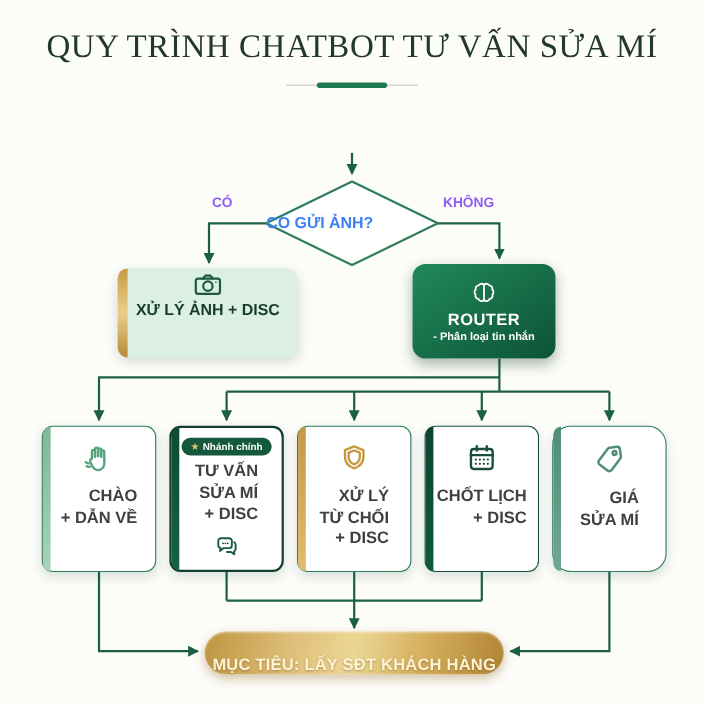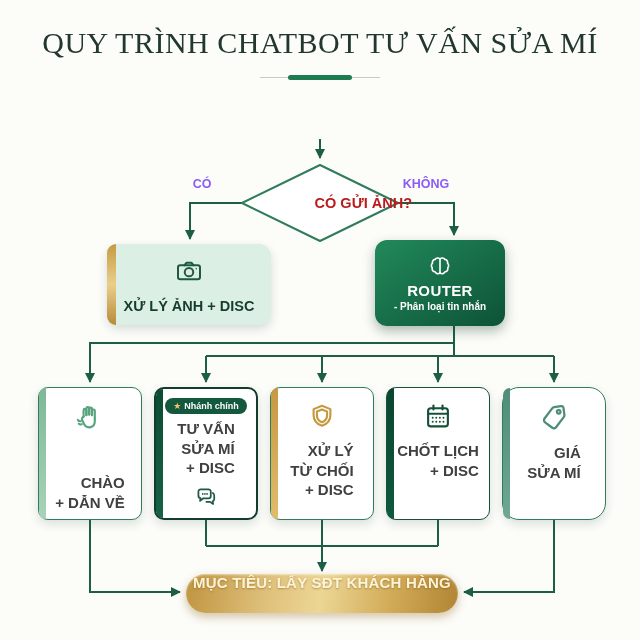--- a/index.html
+++ b/index.html
@@ -17,59 +17,59 @@
     color:#22382e;letter-spacing:.5px;}
   .divider{position:absolute;top:77px;left:260px;width:120px;height:1px;background:#c6cbc7;}
   .divider-core{position:absolute;top:-2px;left:28px;width:64px;height:5px;
     background:var(--green-mid);border-radius:3px;}
 
   .start-pill{position:absolute;left:228px;top:100px;width:184px;height:37px;border-radius:19px;
     background:linear-gradient(180deg,#279264,#0d5236);border:2px solid #d6b261;box-sizing:border-box;
     box-shadow:0 3px 7px rgba(30,70,50,.35);color:#fff;font-weight:700;font-size:14.5px;
     display:flex;align-items:center;justify-content:center;letter-spacing:.3px;}
 
-  .decision-label{position:absolute;left:256px;top:195px;width:156px;text-align:right;
-    font-weight:700;font-size:14.5px;color:#b91c1c;}
+  .decision-label{position:absolute;left:242px;top:195px;width:156px;text-align:left;
+    font-weight:700;font-size:14.5px;color:#3b82f6;}
   .edge-label{position:absolute;font-size:12.5px;font-weight:700;color:#8b5cf6;width:60px;text-align:center;}
   .edge-label.yes{left:172px;top:177px;}
   .edge-label.no{left:380px;top:177px;margin-left:16px;}
 
   .image-box{position:absolute;left:107px;top:244px;width:164px;height:81px;background:var(--mint);
     border-radius:12px;box-shadow:0 4px 10px rgba(40,80,60,.18);
-    display:flex;flex-direction:column;align-items:center;justify-content:center;gap:12px;}
+    display:flex;flex-direction:column;align-items:center;justify-content:flex-start;gap:0;}
   .image-box .goldbar{position:absolute;left:0;top:0;bottom:0;width:9px;border-radius:12px 0 0 12px;
     background:linear-gradient(180deg,#c69a43,#e9cf8b 50%,#b88a39);}
   .image-box .label{font-size:14.5px;font-weight:700;color:var(--green-ink);}
 
   .router-box{position:absolute;left:375px;top:240px;width:130px;height:86px;border-radius:12px;
     background:linear-gradient(145deg,#21895a,#0d5337);box-shadow:0 5px 12px rgba(20,60,40,.35);
     color:#fff;display:flex;flex-direction:column;align-items:center;justify-content:center;gap:2px;}
   .router-name{font-size:15px;font-weight:700;letter-spacing:.4px;}
   .router-desc{font-size:10px;font-weight:700;text-align:center;}
 
   .branch{position:absolute;top:387px;width:104px;height:133px;background:#fff;border-radius:10px;
     box-sizing:border-box;border:1.6px solid #2f7d5a;box-shadow:0 4px 10px rgba(40,80,60,.16);
     display:flex;flex-direction:column;align-items:center;}
   .branch .bar{position:absolute;left:0;top:0;bottom:0;width:7px;border-radius:8px 0 0 8px;}
   .branch .lines{font-size:15px;font-weight:700;color:#404040;text-align:right;line-height:1.3;}
-  .b1{left:38px;gap:32px;}  .b1 .bar{background:linear-gradient(180deg,#7db897,#a9d3ba);}
+  .b1{left:38px;}  .b1 .bar{background:linear-gradient(180deg,#7db897,#a9d3ba);}
   .b2{left:154px;border:2.4px solid #123c2c;} .b2 .bar{background:linear-gradient(180deg,#0c4c33,#176244);}
   .b3{left:270px;} .b3 .bar{background:linear-gradient(180deg,#c79840,#e2bc6c);}
   .b4{left:386px;border-color:#16523b;} .b4 .bar{background:linear-gradient(180deg,#0b4531,#0e5a3e);}
   .b5{left:502px;border-radius:17px;} .b5 .bar{background:linear-gradient(180deg,#4f8d7a,#6fa795);}
   .branch .icon-top{margin-top:13px;margin-bottom:8px;}
   .b2 .badge{margin-top:9px;margin-bottom:5px;background:var(--badge-green);color:#fff;font-size:9px;
     font-weight:700;padding:3px 8px;border-radius:10px;display:flex;align-items:center;gap:3px;white-space:nowrap;}
   .b2 .badge .star{color:#ecc46c;font-size:9px;line-height:1;}
   .b2 .icon-bottom{margin-top:5px;}
 
   .goal-pill{position:absolute;left:186px;top:574px;width:272px;height:39px;border-radius:20px;
     background:linear-gradient(100deg,#bf9440 0%,#dfc07b 30%,#ecd694 50%,#d2ab58 75%,#b08434 100%);
     box-shadow:0 4px 10px rgba(150,110,40,.4), inset 0 1px 2px rgba(255,255,255,.55);
-    color:var(--cream);font-weight:700;font-size:15px;display:flex;align-items:flex-start;justify-content:center;
+    color:var(--cream);font-weight:700;font-size:15px;display:flex;align-items:flex-end;justify-content:center;
     letter-spacing:.2px;text-shadow:0 1px 2px rgba(120,85,20,.5);}
 
   .icon-svg{display:block;}
 </style>
 </head>
 <body>
 
 <div class="canvas">
 
   <svg class="connectors" viewBox="0 0 640 640">

